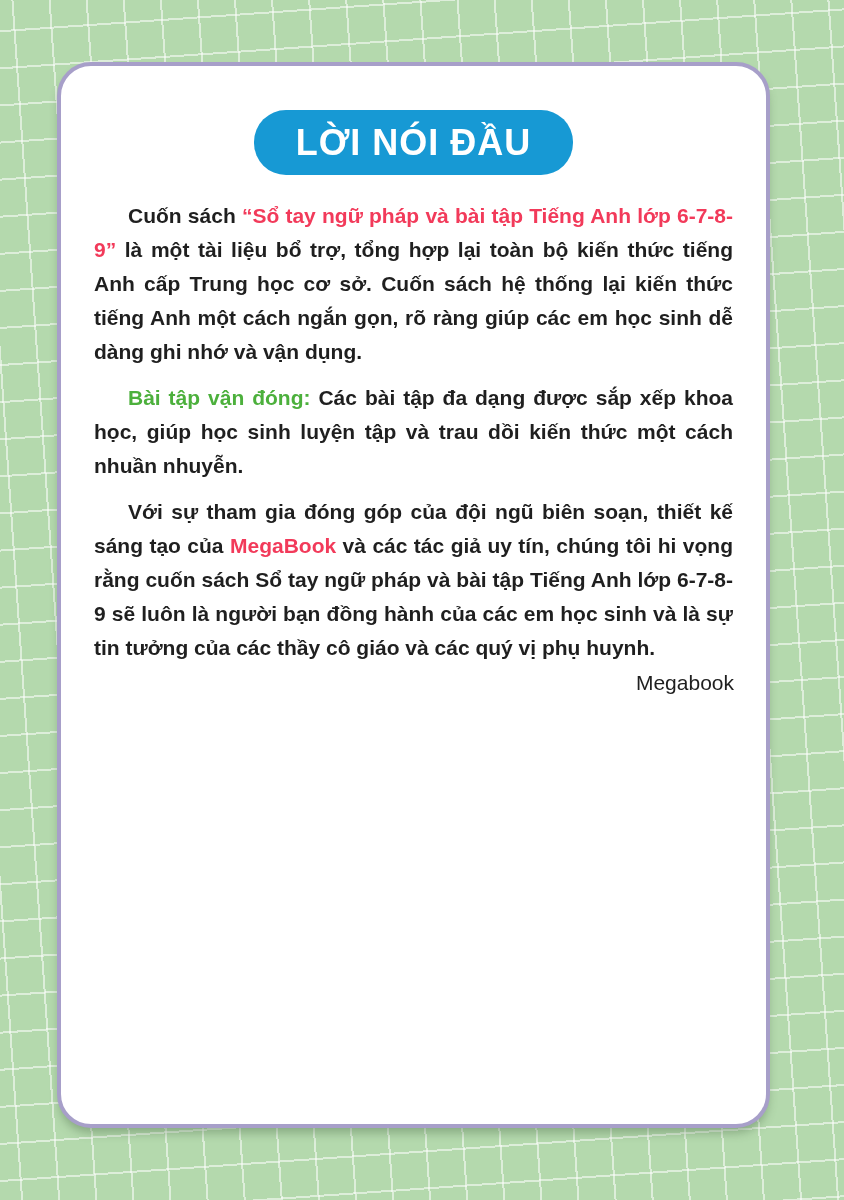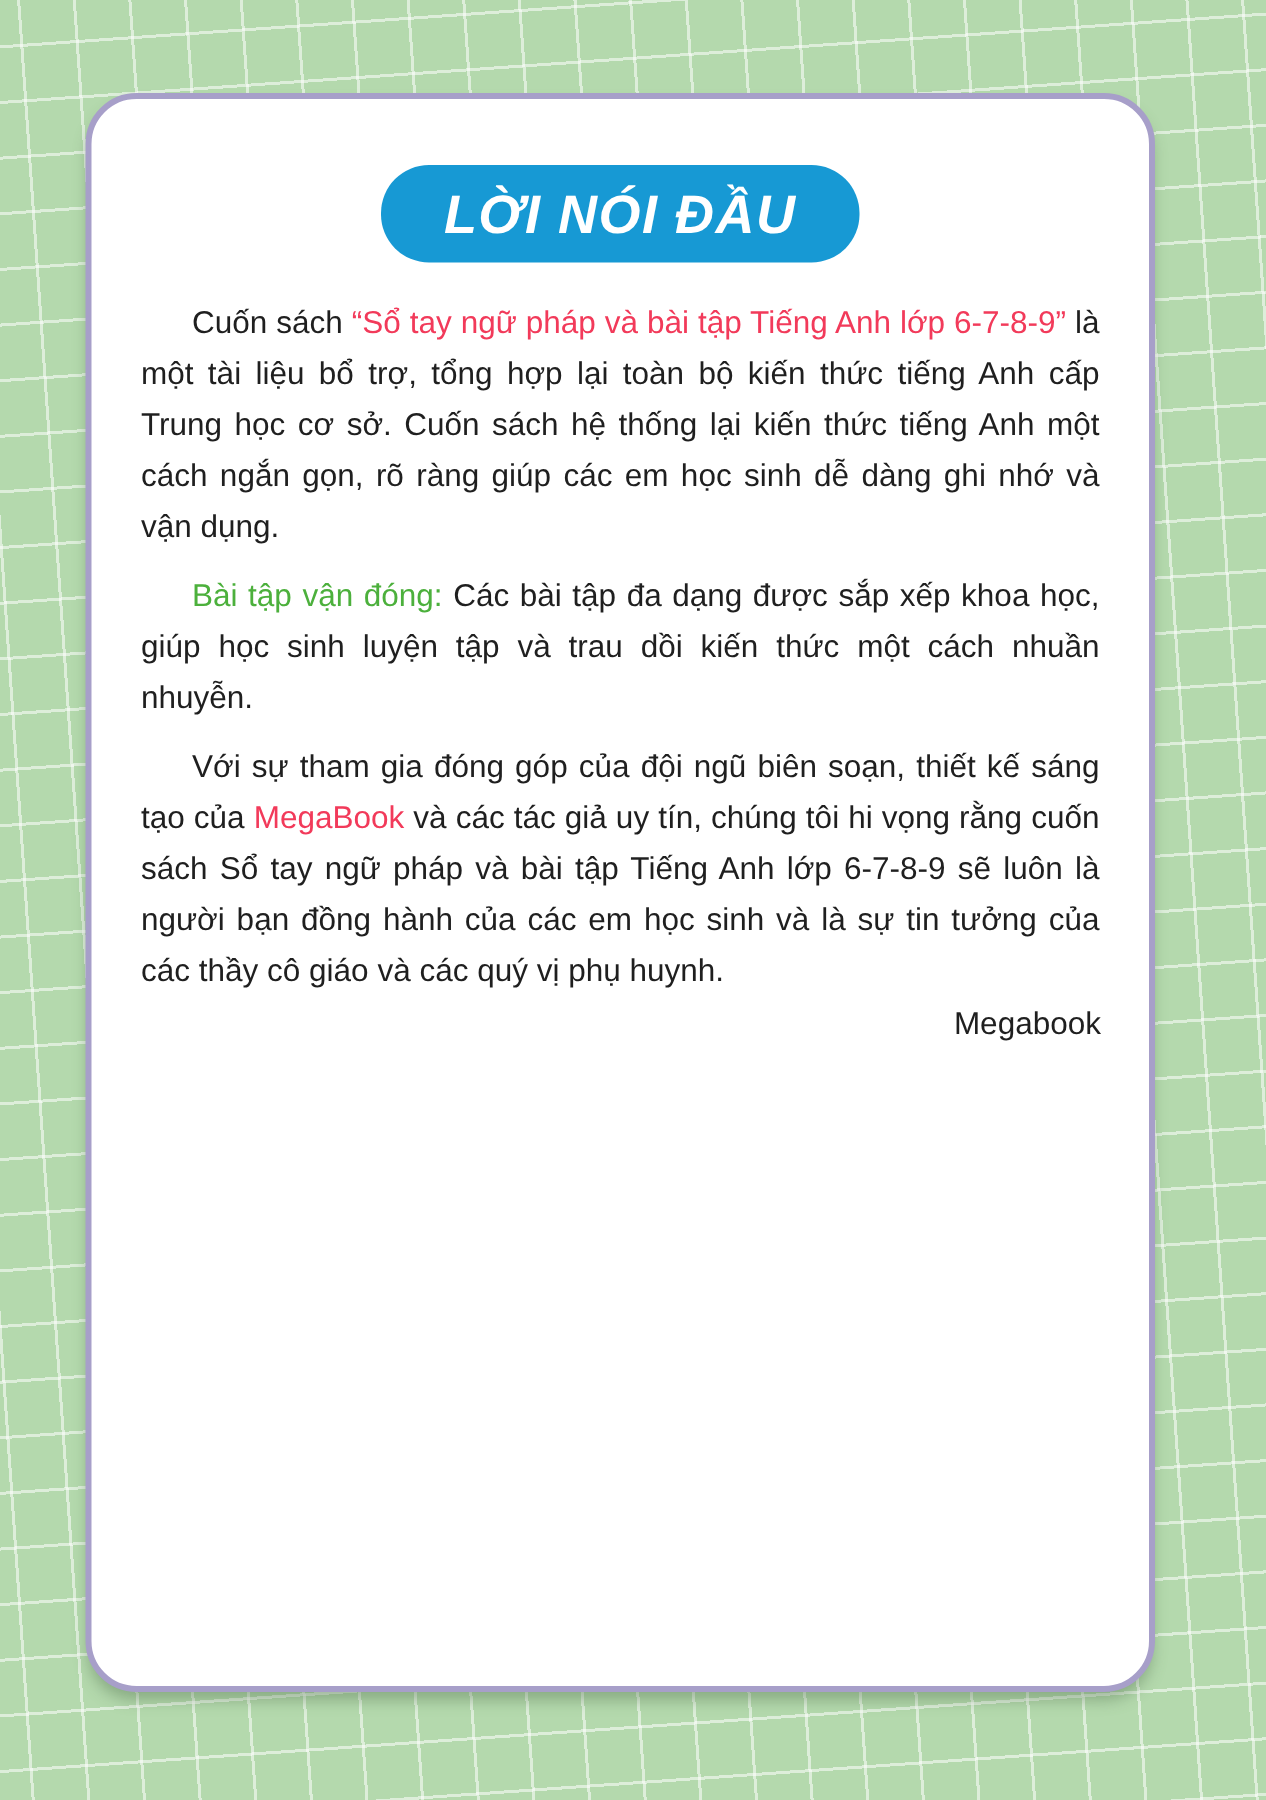--- a/index.html
+++ b/index.html
@@ -42,32 +42,32 @@
     margin: 44px auto 0;
     width: fit-content;
     background: var(--badge-bg, #1799d4);
     color: #ffffff;
     font-weight: bold;
     font-size: 36px;
     line-height: 1;
     padding: 15px 42px 14px;
     border-radius: 32px;
     letter-spacing: 1px;
-    font-style: italic;
   }
   .content {
     margin: 24px 33px 0;
     font-size: 21px;
     line-height: 34px;
     color: #1f1f1f;
     text-align: justify;
   }
   .content p {
     margin: 12px 0 5px;
     text-indent: 34px;
+    font-weight: bold;
   }
   .seg.red   { color: var(--highlight-red, #f23a5a); }
   .seg.green { color: var(--heading-green, #4cb03c); }
   .signature {
     text-align: right;
     padding-right: 32px;
     margin-top: 6px;
     font-size: 21px;
     color: #1f1f1f;
   }

